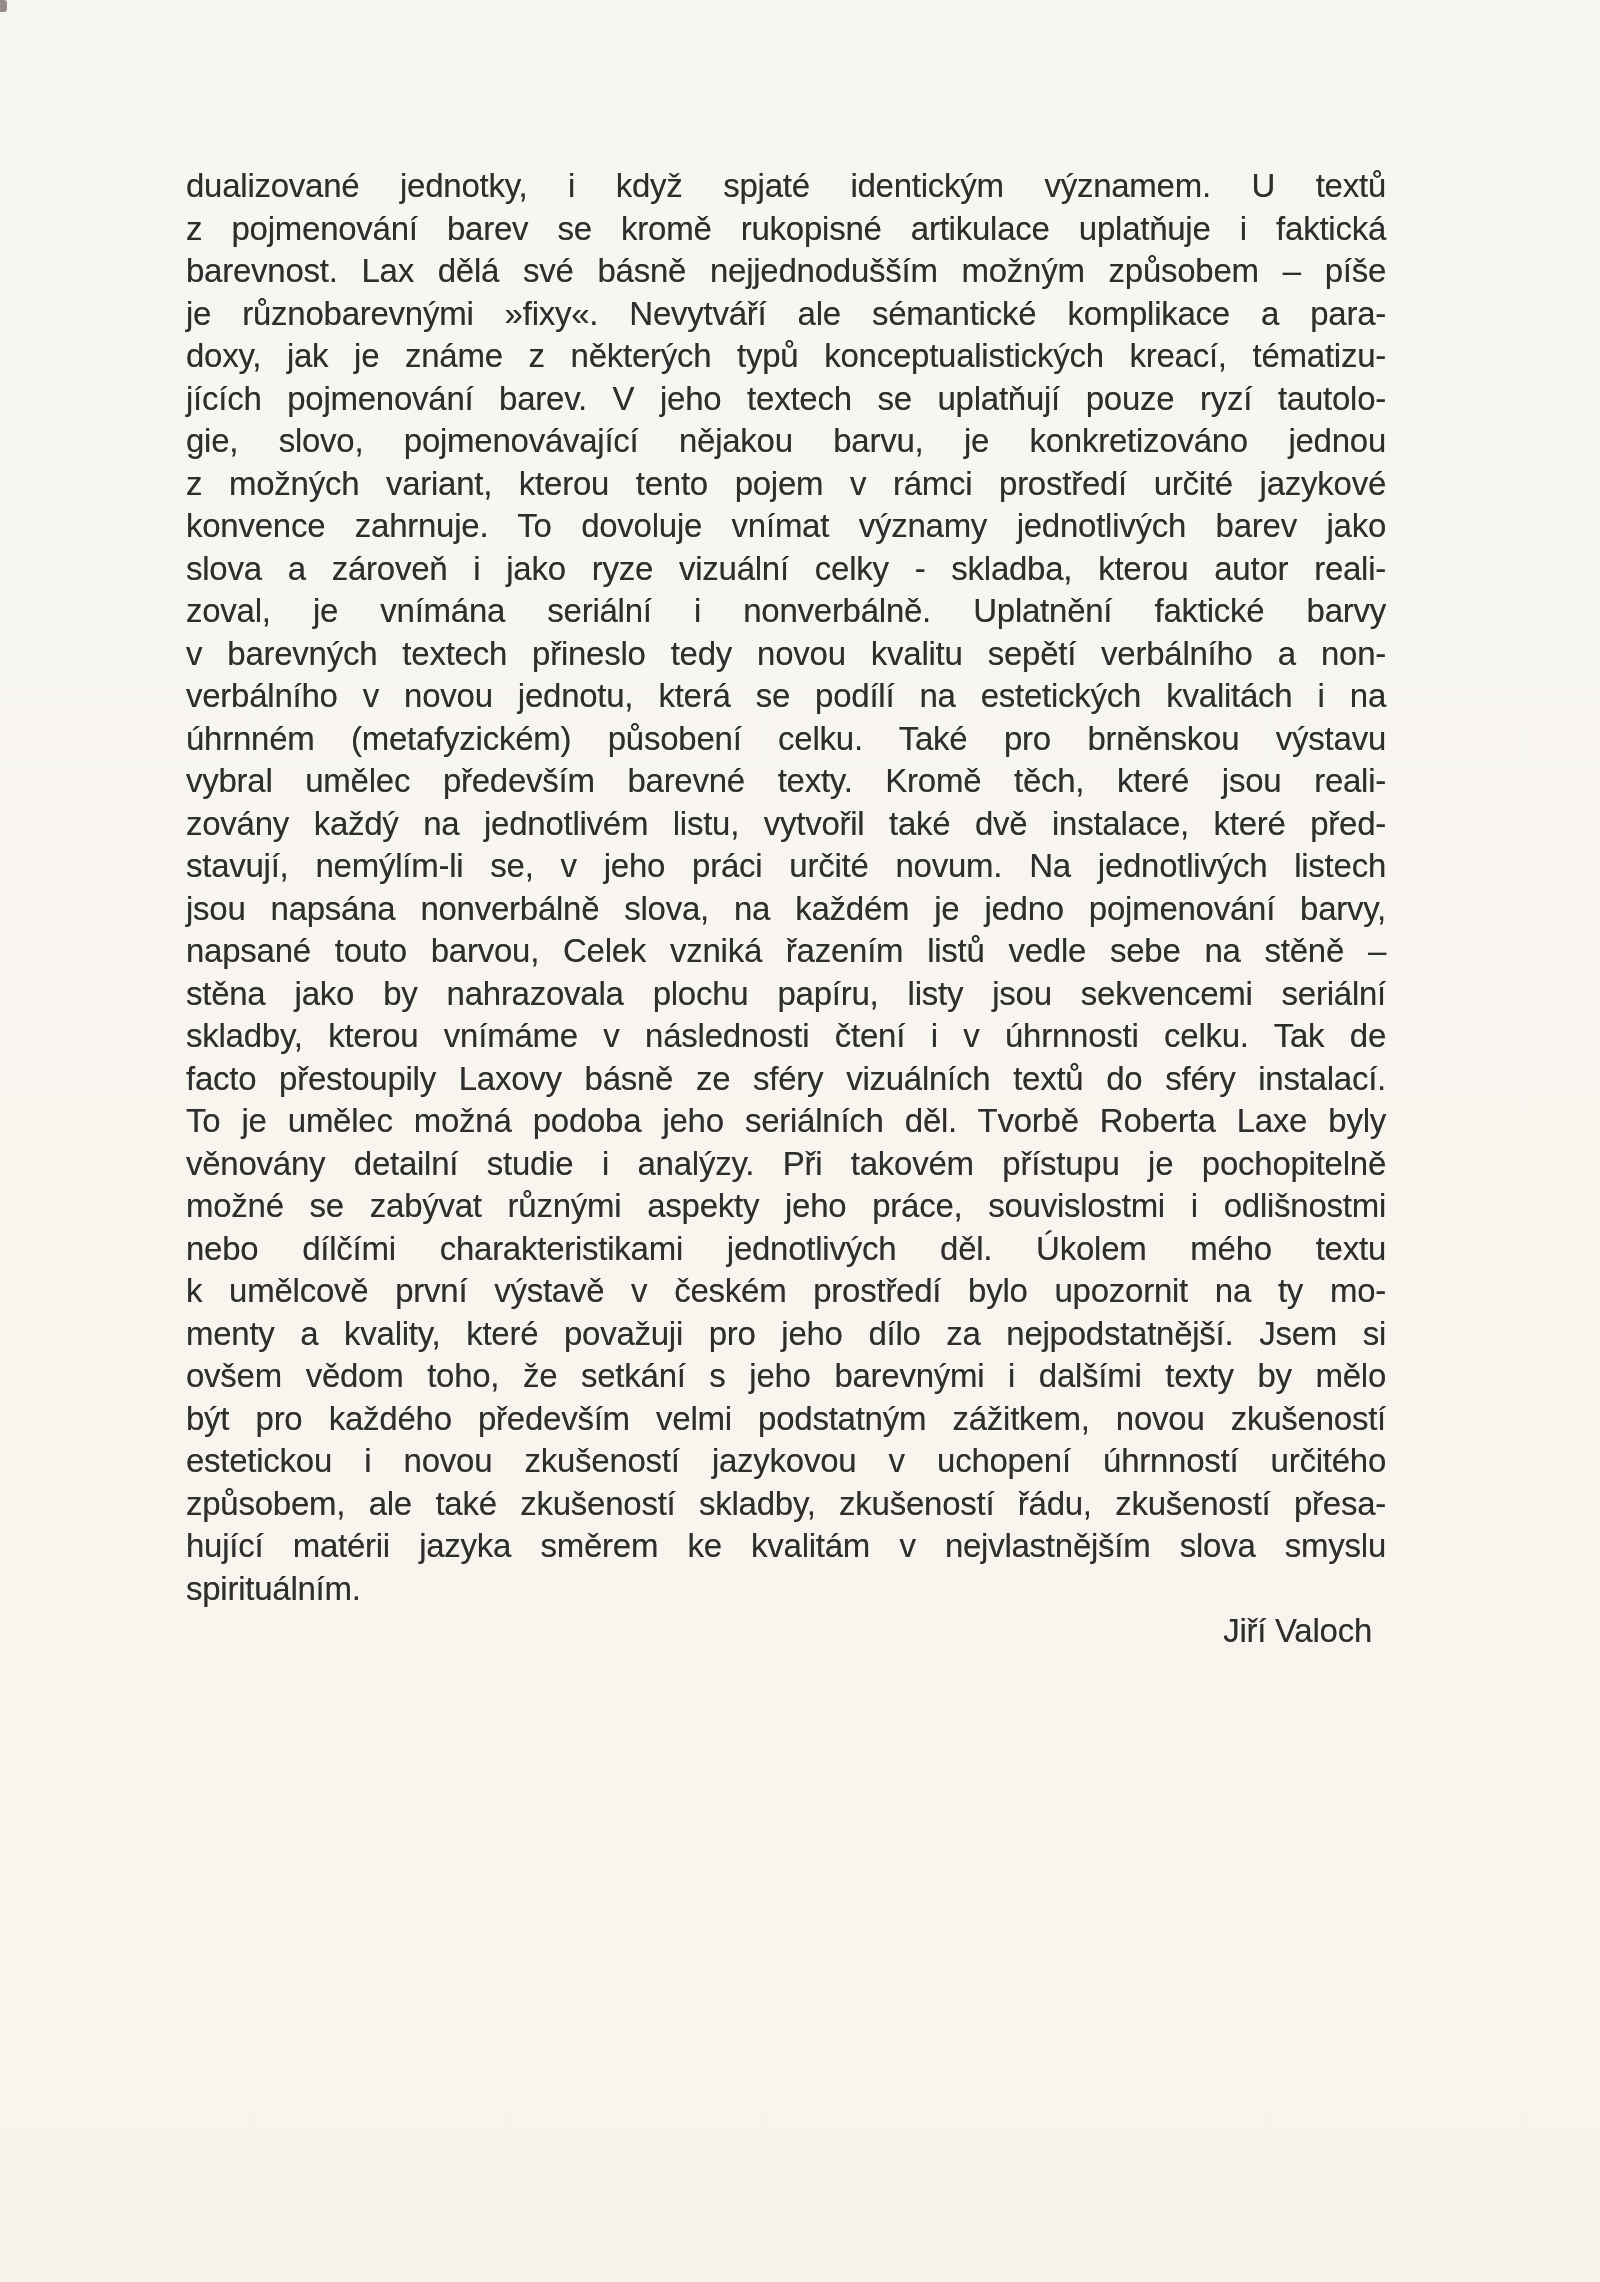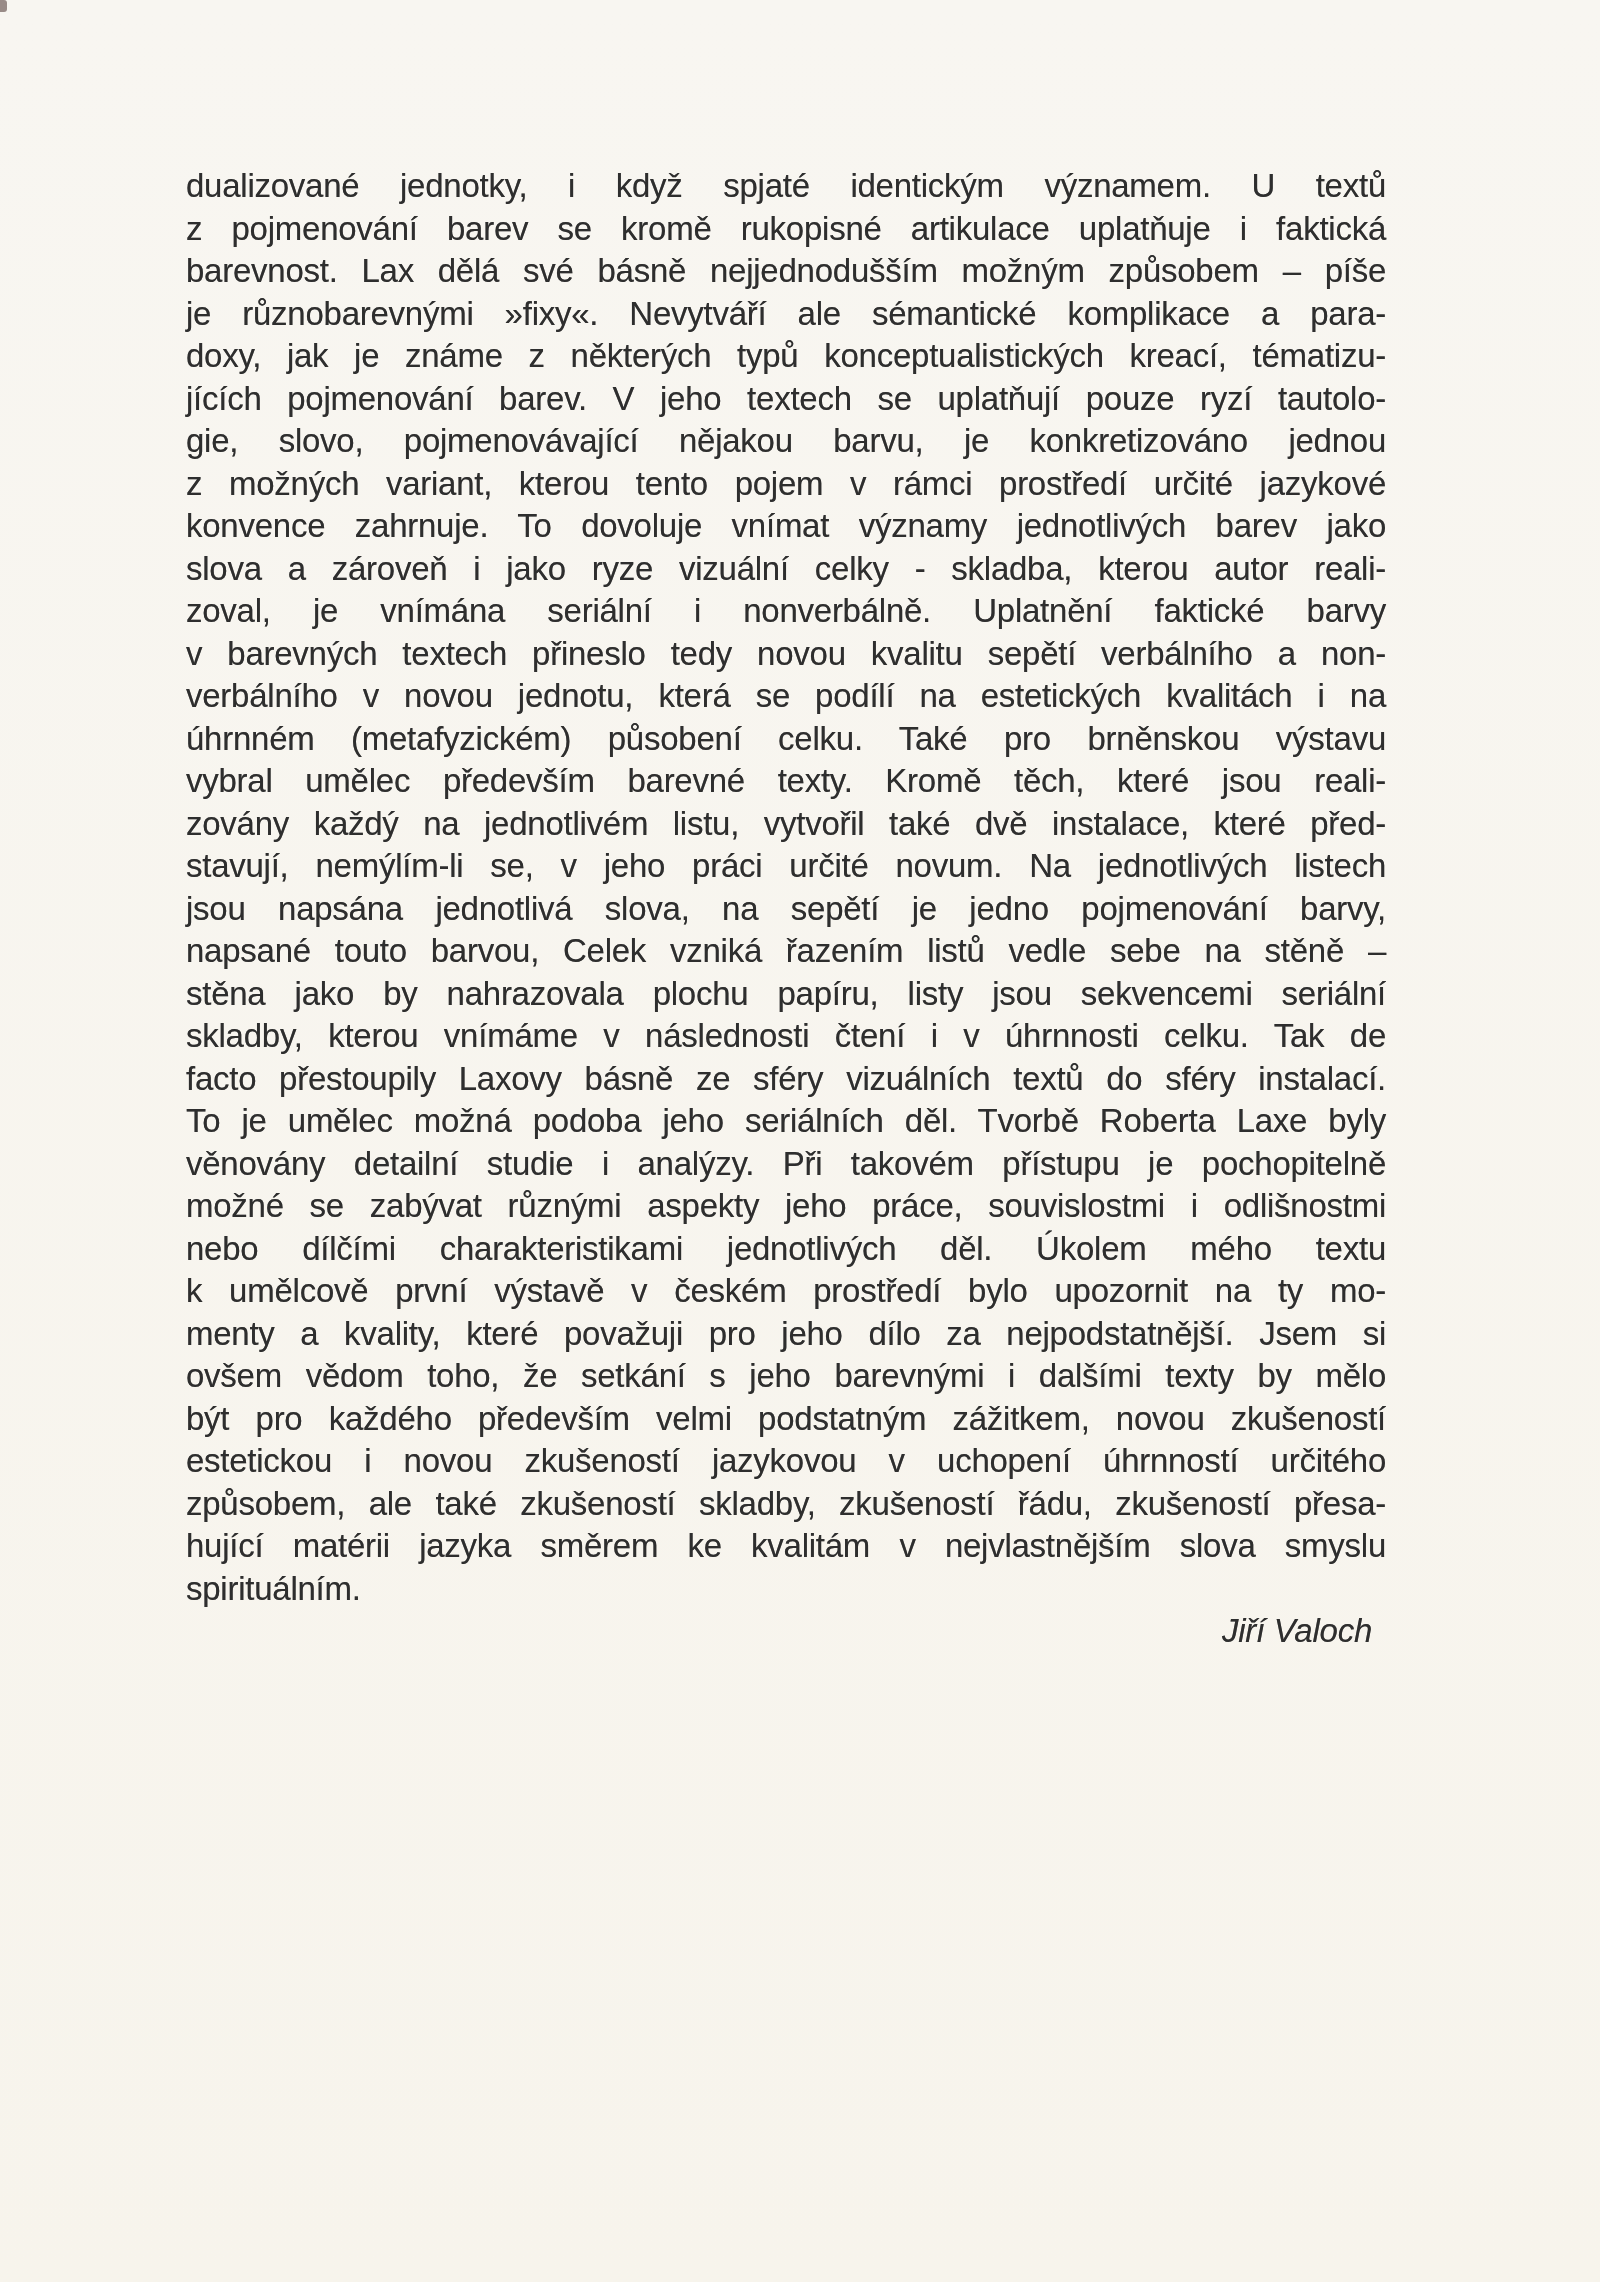--- a/index.html
+++ b/index.html
@@ -43,21 +43,20 @@
     height: 42.5px;
   }
   .line.no-just {
     text-align: center;
     text-align-last: left;
   }
   .line.signature {
     text-align: left;
     text-align-last: right;
     padding-right: 14px;
-    font-style: italic;
   }
 </style>
 </head>
 <body style="--page-bg: #f7f5ef; --ink: #2e2e2e;">
 
 <div class="scan-speck"></div>
 
 <div class="text-block">
   <div class="line">dualizované jednotky, i když spjaté identickým významem. U textů</div>
   <div class="line">z pojmenování barev se kromě rukopisné artikulace uplatňuje i faktická</div>
@@ -69,21 +68,21 @@
   <div class="line">z možných variant, kterou tento pojem v rámci prostředí určité jazykové</div>
   <div class="line">konvence zahrnuje. To dovoluje vnímat významy jednotlivých barev jako</div>
   <div class="line">slova a zároveň i jako ryze vizuální celky - skladba, kterou autor reali-</div>
   <div class="line">zoval, je vnímána seriální i nonverbálně. Uplatnění faktické barvy</div>
   <div class="line">v barevných textech přineslo tedy novou kvalitu sepětí verbálního a non-</div>
   <div class="line">verbálního v novou jednotu, která se podílí na estetických kvalitách i na</div>
   <div class="line">úhrnném (metafyzickém) působení celku. Také pro brněnskou výstavu</div>
   <div class="line">vybral umělec především barevné texty. Kromě těch, které jsou reali-</div>
   <div class="line">zovány každý na jednotlivém listu, vytvořil také dvě instalace, které před-</div>
   <div class="line">stavují, nemýlím-li se, v jeho práci určité novum. Na jednotlivých listech</div>
-  <div class="line">jsou napsána jednotlivá slova, na sepětí je jedno pojmenování barvy,</div>
+  <div class="line">jsou napsána nonverbálně slova, na každém je jedno pojmenování barvy,</div>
   <div class="line">napsané touto barvou, Celek vzniká řazením listů vedle sebe na stěně –</div>
   <div class="line">stěna jako by nahrazovala plochu papíru, listy jsou sekvencemi seriální</div>
   <div class="line">skladby, kterou vnímáme v následnosti čtení i v úhrnnosti celku. Tak de</div>
   <div class="line">facto přestoupily Laxovy básně ze sféry vizuálních textů do sféry instalací.</div>
   <div class="line">To je umělec možná podoba jeho seriálních děl. Tvorbě Roberta Laxe byly</div>
   <div class="line">věnovány detailní studie i analýzy. Při takovém přístupu je pochopitelně</div>
   <div class="line">možné se zabývat různými aspekty jeho práce, souvislostmi i odlišnostmi</div>
   <div class="line">nebo dílčími charakteristikami jednotlivých děl. Úkolem mého textu</div>
   <div class="line">k umělcově první výstavě v českém prostředí bylo upozornit na ty mo-</div>
   <div class="line">menty a kvality, které považuji pro jeho dílo za nejpodstatnější. Jsem si</div>

